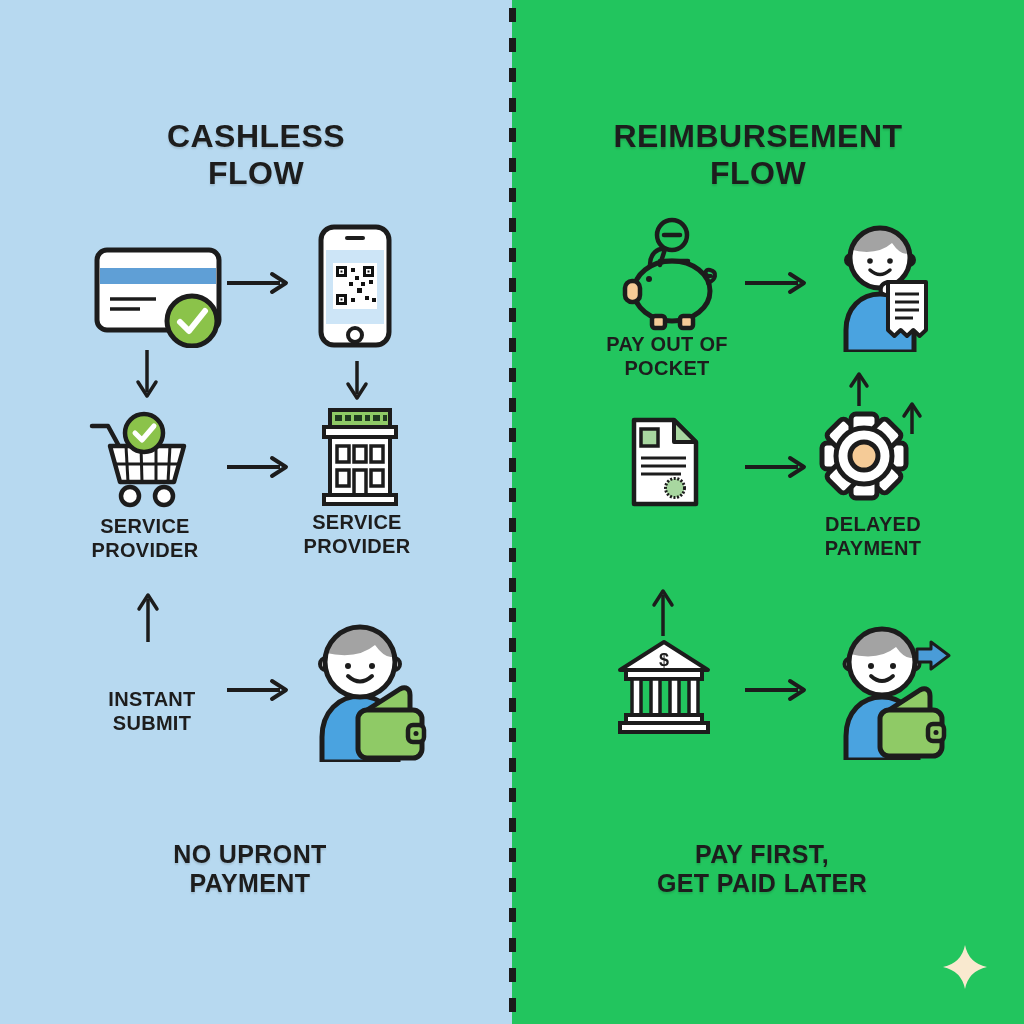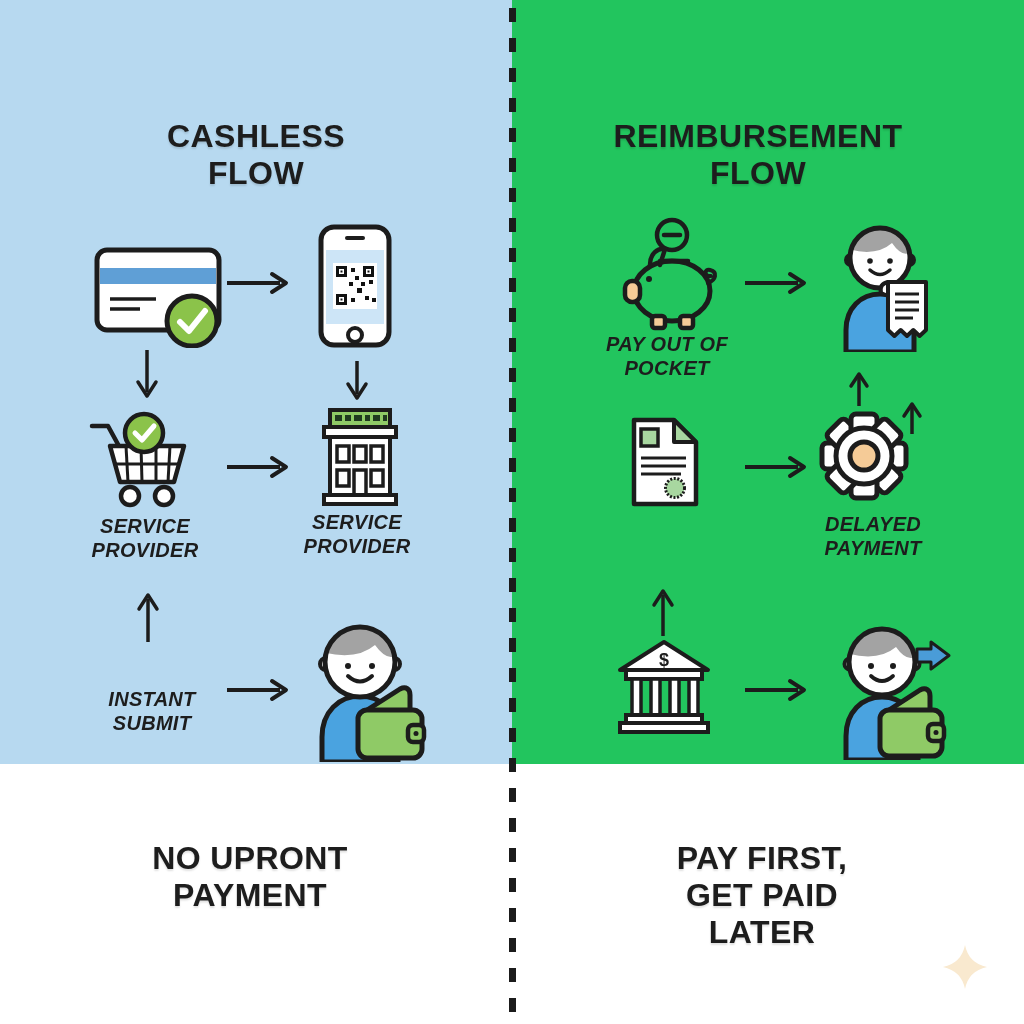--- a/index.html
+++ b/index.html
@@ -1,40 +1,40 @@
 <!DOCTYPE html>
 <html><head>
 <meta charset="utf-8">
 <style>
   html,body{margin:0;padding:0;}
   #canvas{
     position:relative;width:1024px;height:1024px;overflow:hidden;
     font-family:"Liberation Sans", sans-serif;color:#1d1d1d;
   }
-  .panel{position:absolute;top:0;height:764px;width:512px;}
+  .panel{position:absolute;top:0;height:1024px;width:512px;}
   #panel-left{left:0;background:#b7d9f0;}
   #panel-right{left:512px;background:#22c55e;}
   .divider{
     position:absolute;left:509px;top:0;width:7px;height:1024px;z-index:5;
     background:repeating-linear-gradient(180deg, transparent 0 8px, #1b1b1b 8px 22px, transparent 22px 30px);
   }
   .abs{position:absolute;}
   .ttl{
     position:absolute;transform:translateX(-50%);
     font-size:32px;font-weight:700;letter-spacing:.5px;white-space:pre-line;
     text-align:center;text-shadow:0 2px 2px rgba(0,0,0,.12);
   }
   .lbl{
     position:absolute;transform:translateX(-50%);
     font-size:20px;font-weight:700;line-height:1.18;letter-spacing:.3px;
-    white-space:pre-line;text-align:center;font-style:italic;
+    white-space:pre-line;text-align:center;
   }
   .footer-txt{
     position:absolute;transform:translateX(-50%);
-    font-size:32px;font-weight:700;line-height:1.15;letter-spacing:.4px;
+    font-size:25px;font-weight:700;line-height:1.15;letter-spacing:.4px;
     white-space:pre-line;text-align:center;text-shadow:0 2px 2px rgba(0,0,0,.12);
   }
   svg{display:block;}
 </style>
 </head>
 <body>
 
 <div id="canvas">
 
   <div class="panel" id="panel-left">

